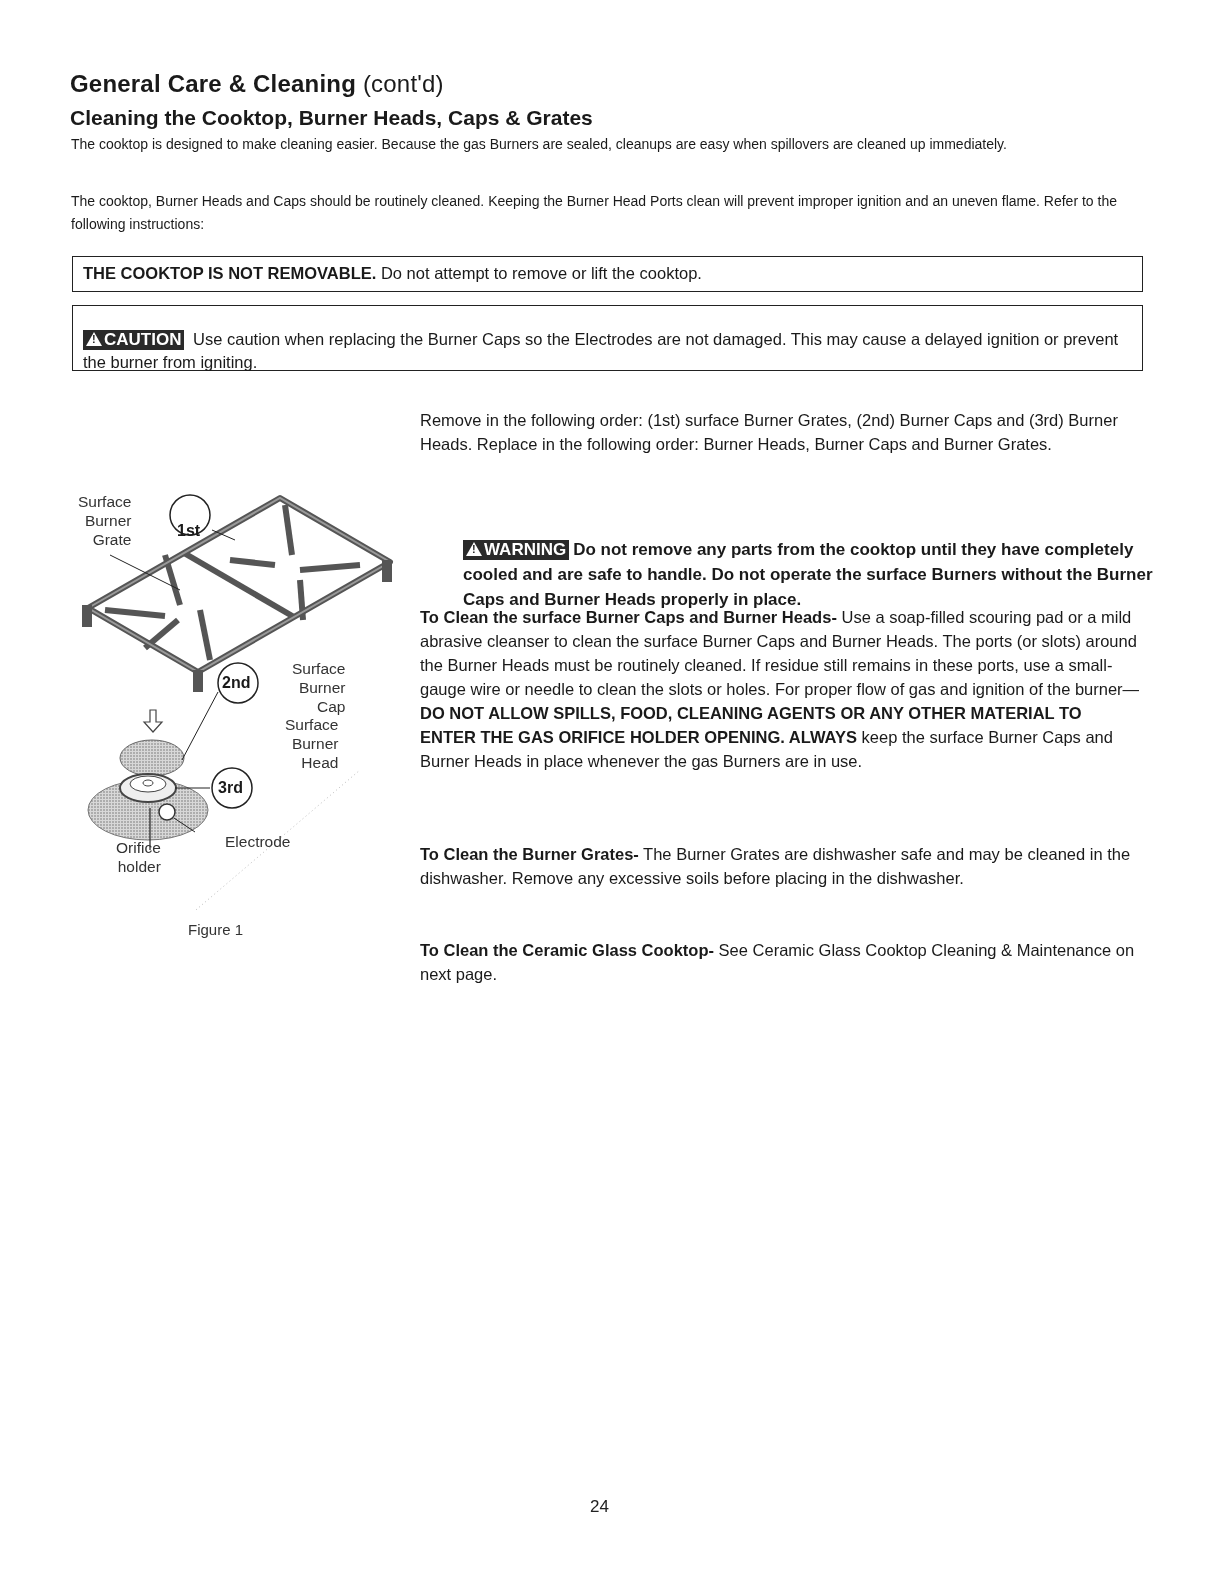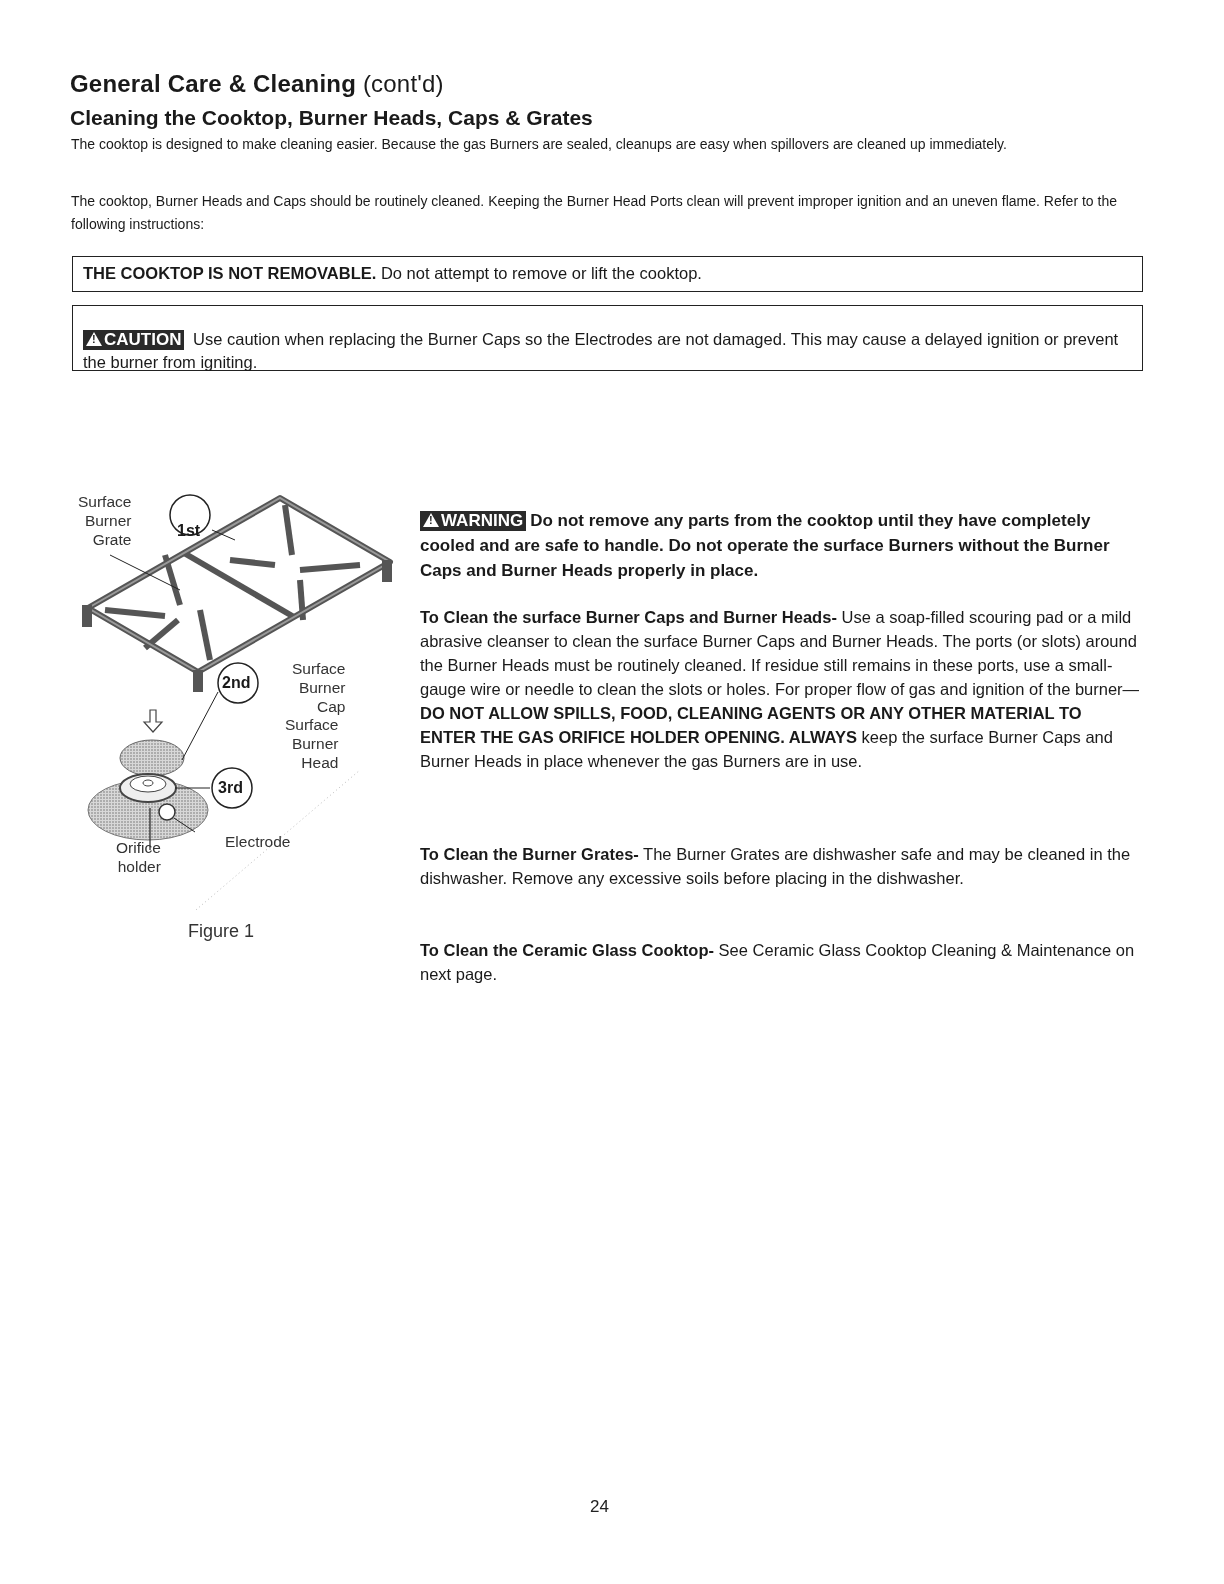--- a/index.html
+++ b/index.html
@@ -19,27 +19,27 @@
   .box2 { left: 72px; top: 305px; width: 1071px; height: 66px; padding: 22px 10px; }
   .b { font-weight: bold; }
   .badge {
     display: inline-block; background: #2a2a2a; color: #fff; font-weight: bold;
     padding: 0 3px; line-height: 20px; font-size: 17px; margin-right: 4px;
   }
   .badge .tri { display: inline-block; width: 0; height: 0; border-left: 8px solid transparent; border-right: 8px solid transparent; border-bottom: 14px solid #fff; position: relative; top: 1px; margin-right: 2px; }
   .badge .tri::after { content: "!"; position: absolute; left: -2px; top: 1px; font-size: 11px; color: #2a2a2a; font-weight: bold; line-height: 12px; }
   .rcol { left: 420px; width: 720px; font-size: 16.5px; line-height: 24px; }
   .r1 { top: 384px; }
-  .r2 { top: 508px; font-size: 17px; line-height: 25px; font-weight: bold; }
+  .r2 { top: 537px; font-size: 17px; line-height: 25px; font-weight: bold; margin-left: 43px; }
   .r3 { top: 605px; }
   .r4 { top: 842px; }
   .r5 { top: 938px; }
   .fig { left: 70px; top: 470px; width: 340px; height: 440px; }
   .figlabel { font-size: 15.5px; line-height: 19px; color: #333; text-align: right; }
-  .caption { left: 188px; top: 921px; font-size: 18px; color: #333; }
+  .caption { left: 188px; top: 921px; font-size: 15px; color: #333; }
   .pagenum { left: 590px; top: 1497px; font-size: 17px; color: #222; }
 </style>
 </head>
 <body>
 
 <div class="abs h1">
   <span>General Care &amp; Cleaning</span>
   <span class="light">(cont'd)</span>
 </div>
 <div class="abs h2">Cleaning the Cooktop, Burner Heads, Caps &amp; Grates</div>
@@ -137,20 +137,21 @@
   <div class="abs" style="left:46px;top:368px;">
     <div class="figlabel">Orifice</div>
     <div class="figlabel">holder</div>
   </div>
   <div class="abs figlabel" style="left:155px;top:362px;">Electrode</div>
 </div>
 <div class="abs caption">Figure 1</div>
 
 <div class="abs rcol r1">
   <br>
+  <span>Remove in the following order: (1st) surface Burner Grates, (2nd) Burner Caps and (3rd) Burner Heads. Replace in the following order: Burner Heads, Burner Caps and Burner Grates.</span>
 </div>
 
 <div class="abs rcol r2">
   <span class="badge"><span class="tri"></span><span>WARNING</span></span><span>Do not remove any parts from the cooktop until they have completely cooled and are safe to handle. Do not operate the surface Burners without the Burner Caps and Burner Heads properly in place.</span>
 </div>
 
 <div class="abs rcol r3">
   <span class="b">To Clean the surface Burner Caps and Burner Heads-</span><span> Use a soap-filled scouring pad or a mild abrasive cleanser to clean the surface Burner Caps and Burner Heads. The ports (or slots) around the Burner Heads must be routinely cleaned. If residue still remains in these ports, use a small-gauge wire or needle to clean the slots or holes. For proper flow of gas and ignition of the burner—</span><span class="b">DO NOT ALLOW SPILLS, FOOD, CLEANING AGENTS OR ANY OTHER MATERIAL TO ENTER THE GAS ORIFICE HOLDER OPENING.</span><span class="b"> ALWAYS</span><span> keep the surface Burner Caps and Burner Heads in place whenever the gas Burners are in use.</span>
 </div>
 

